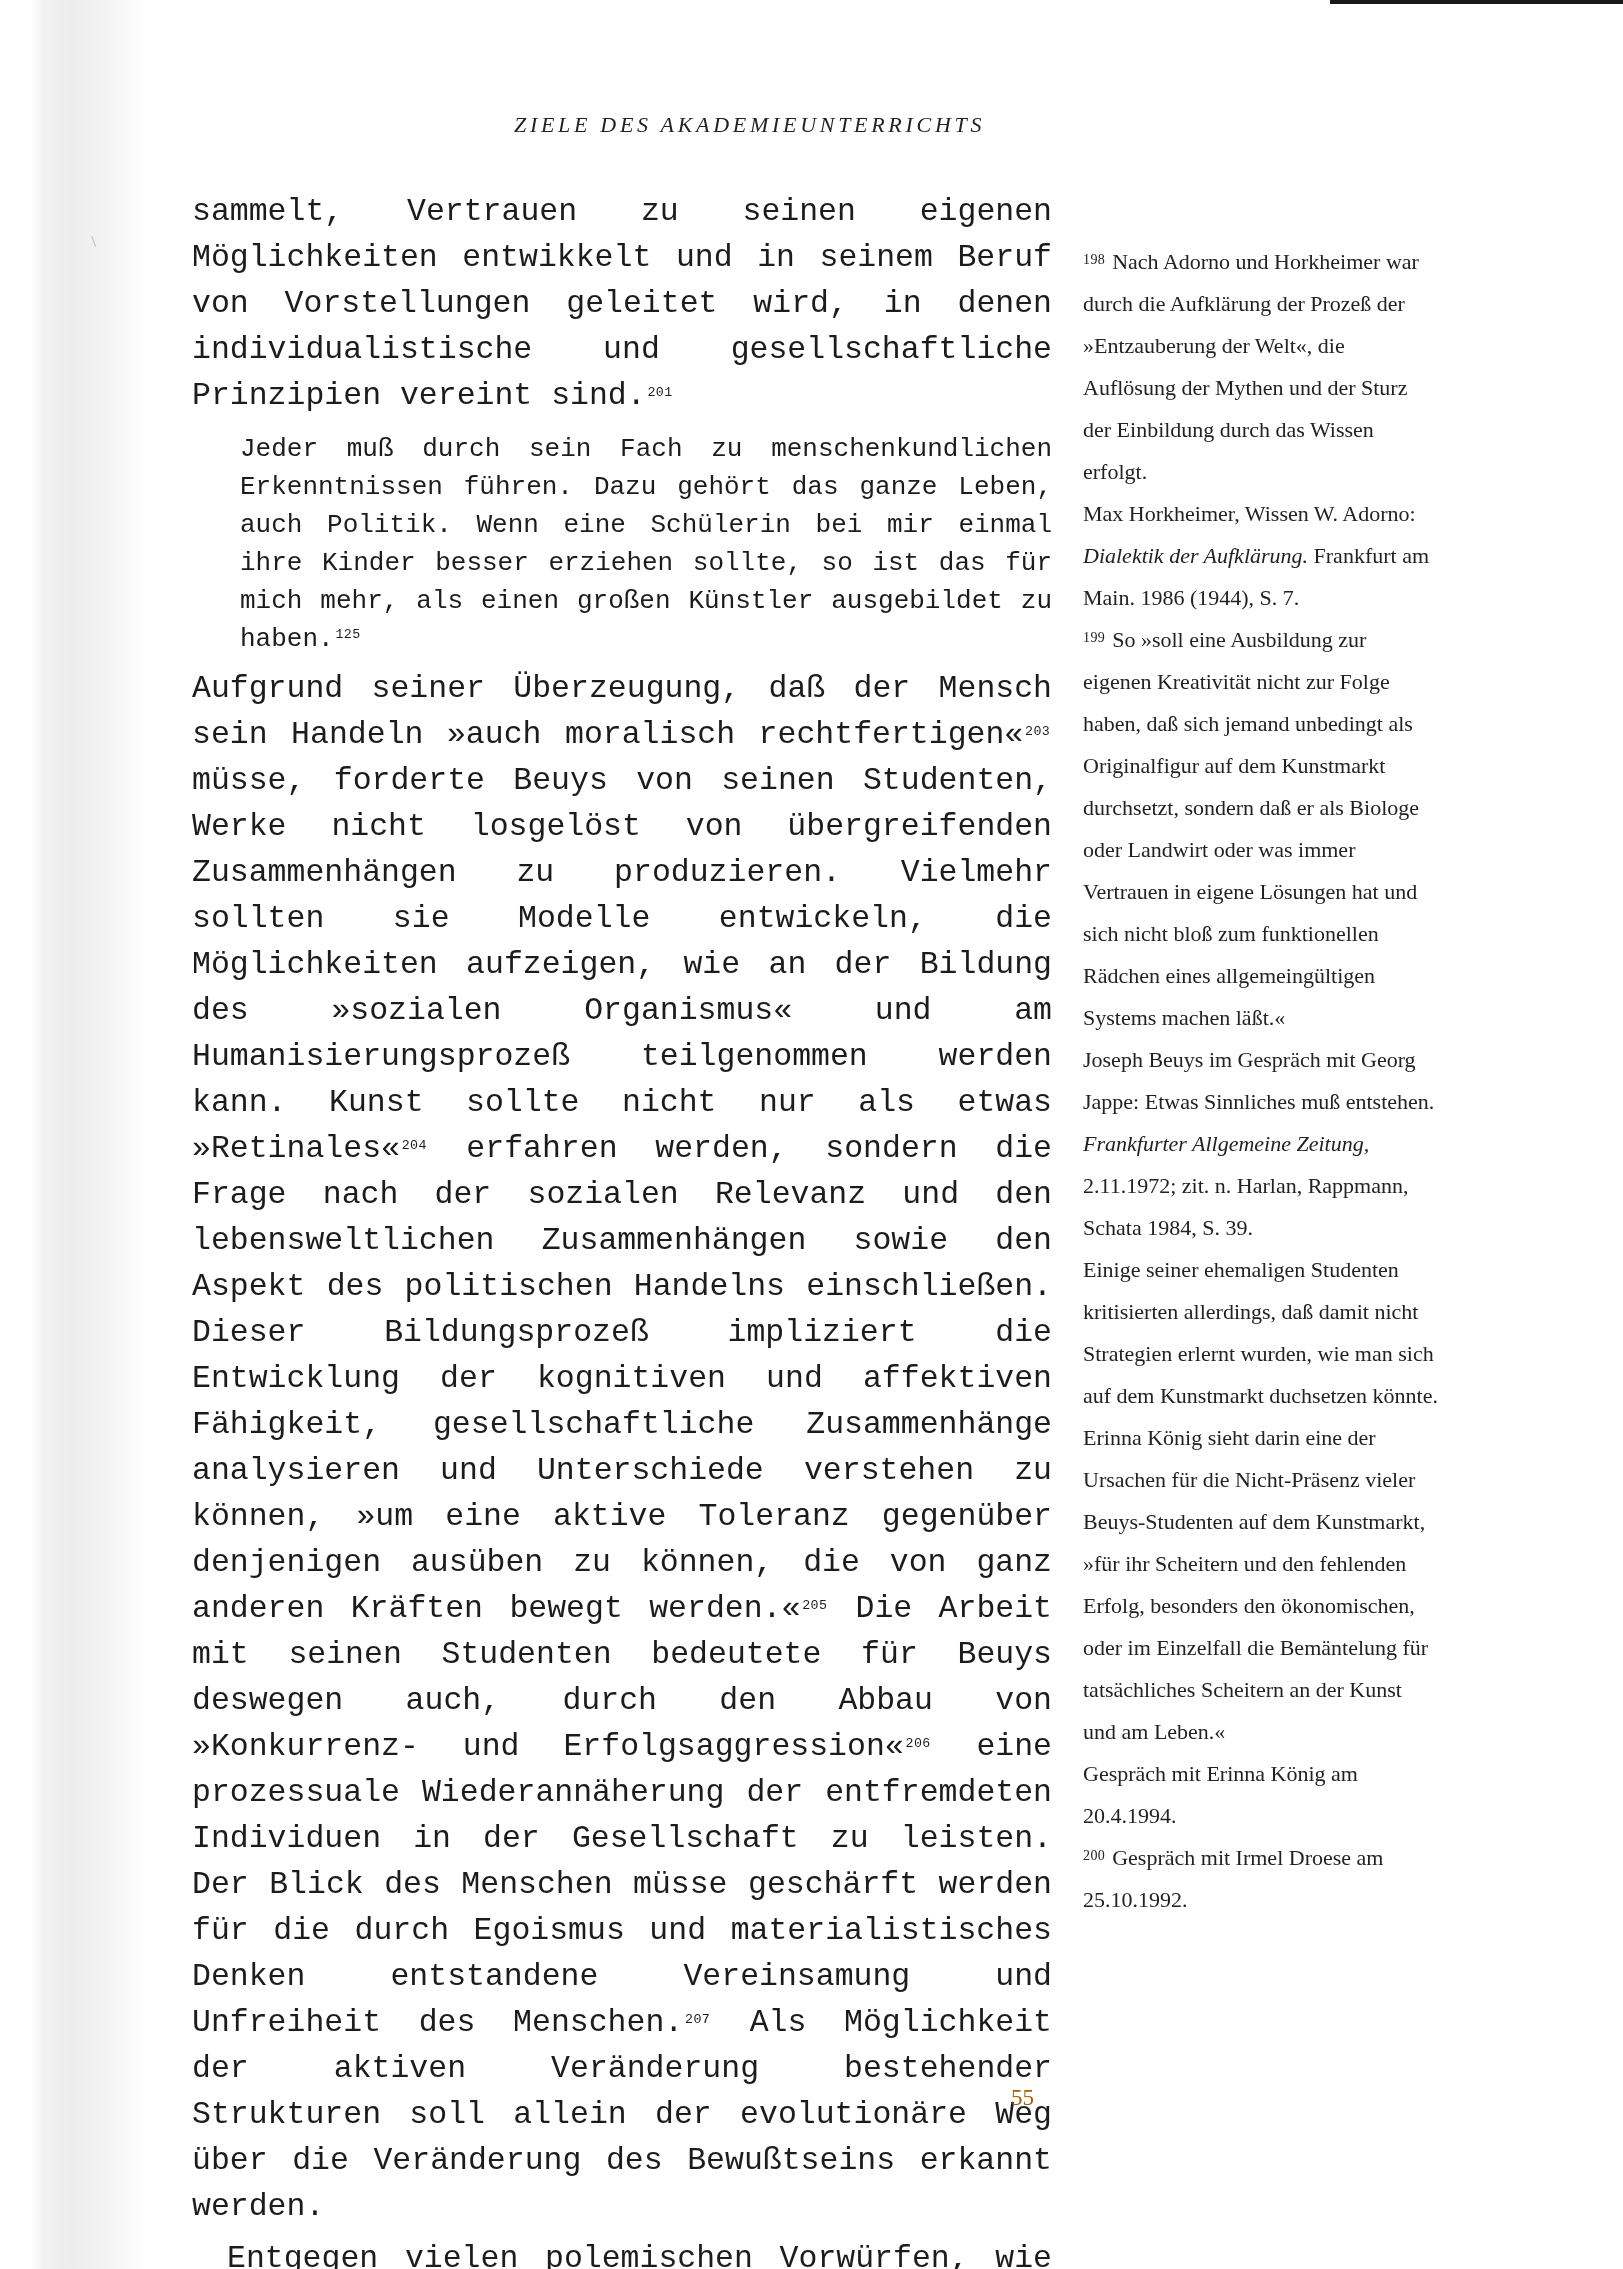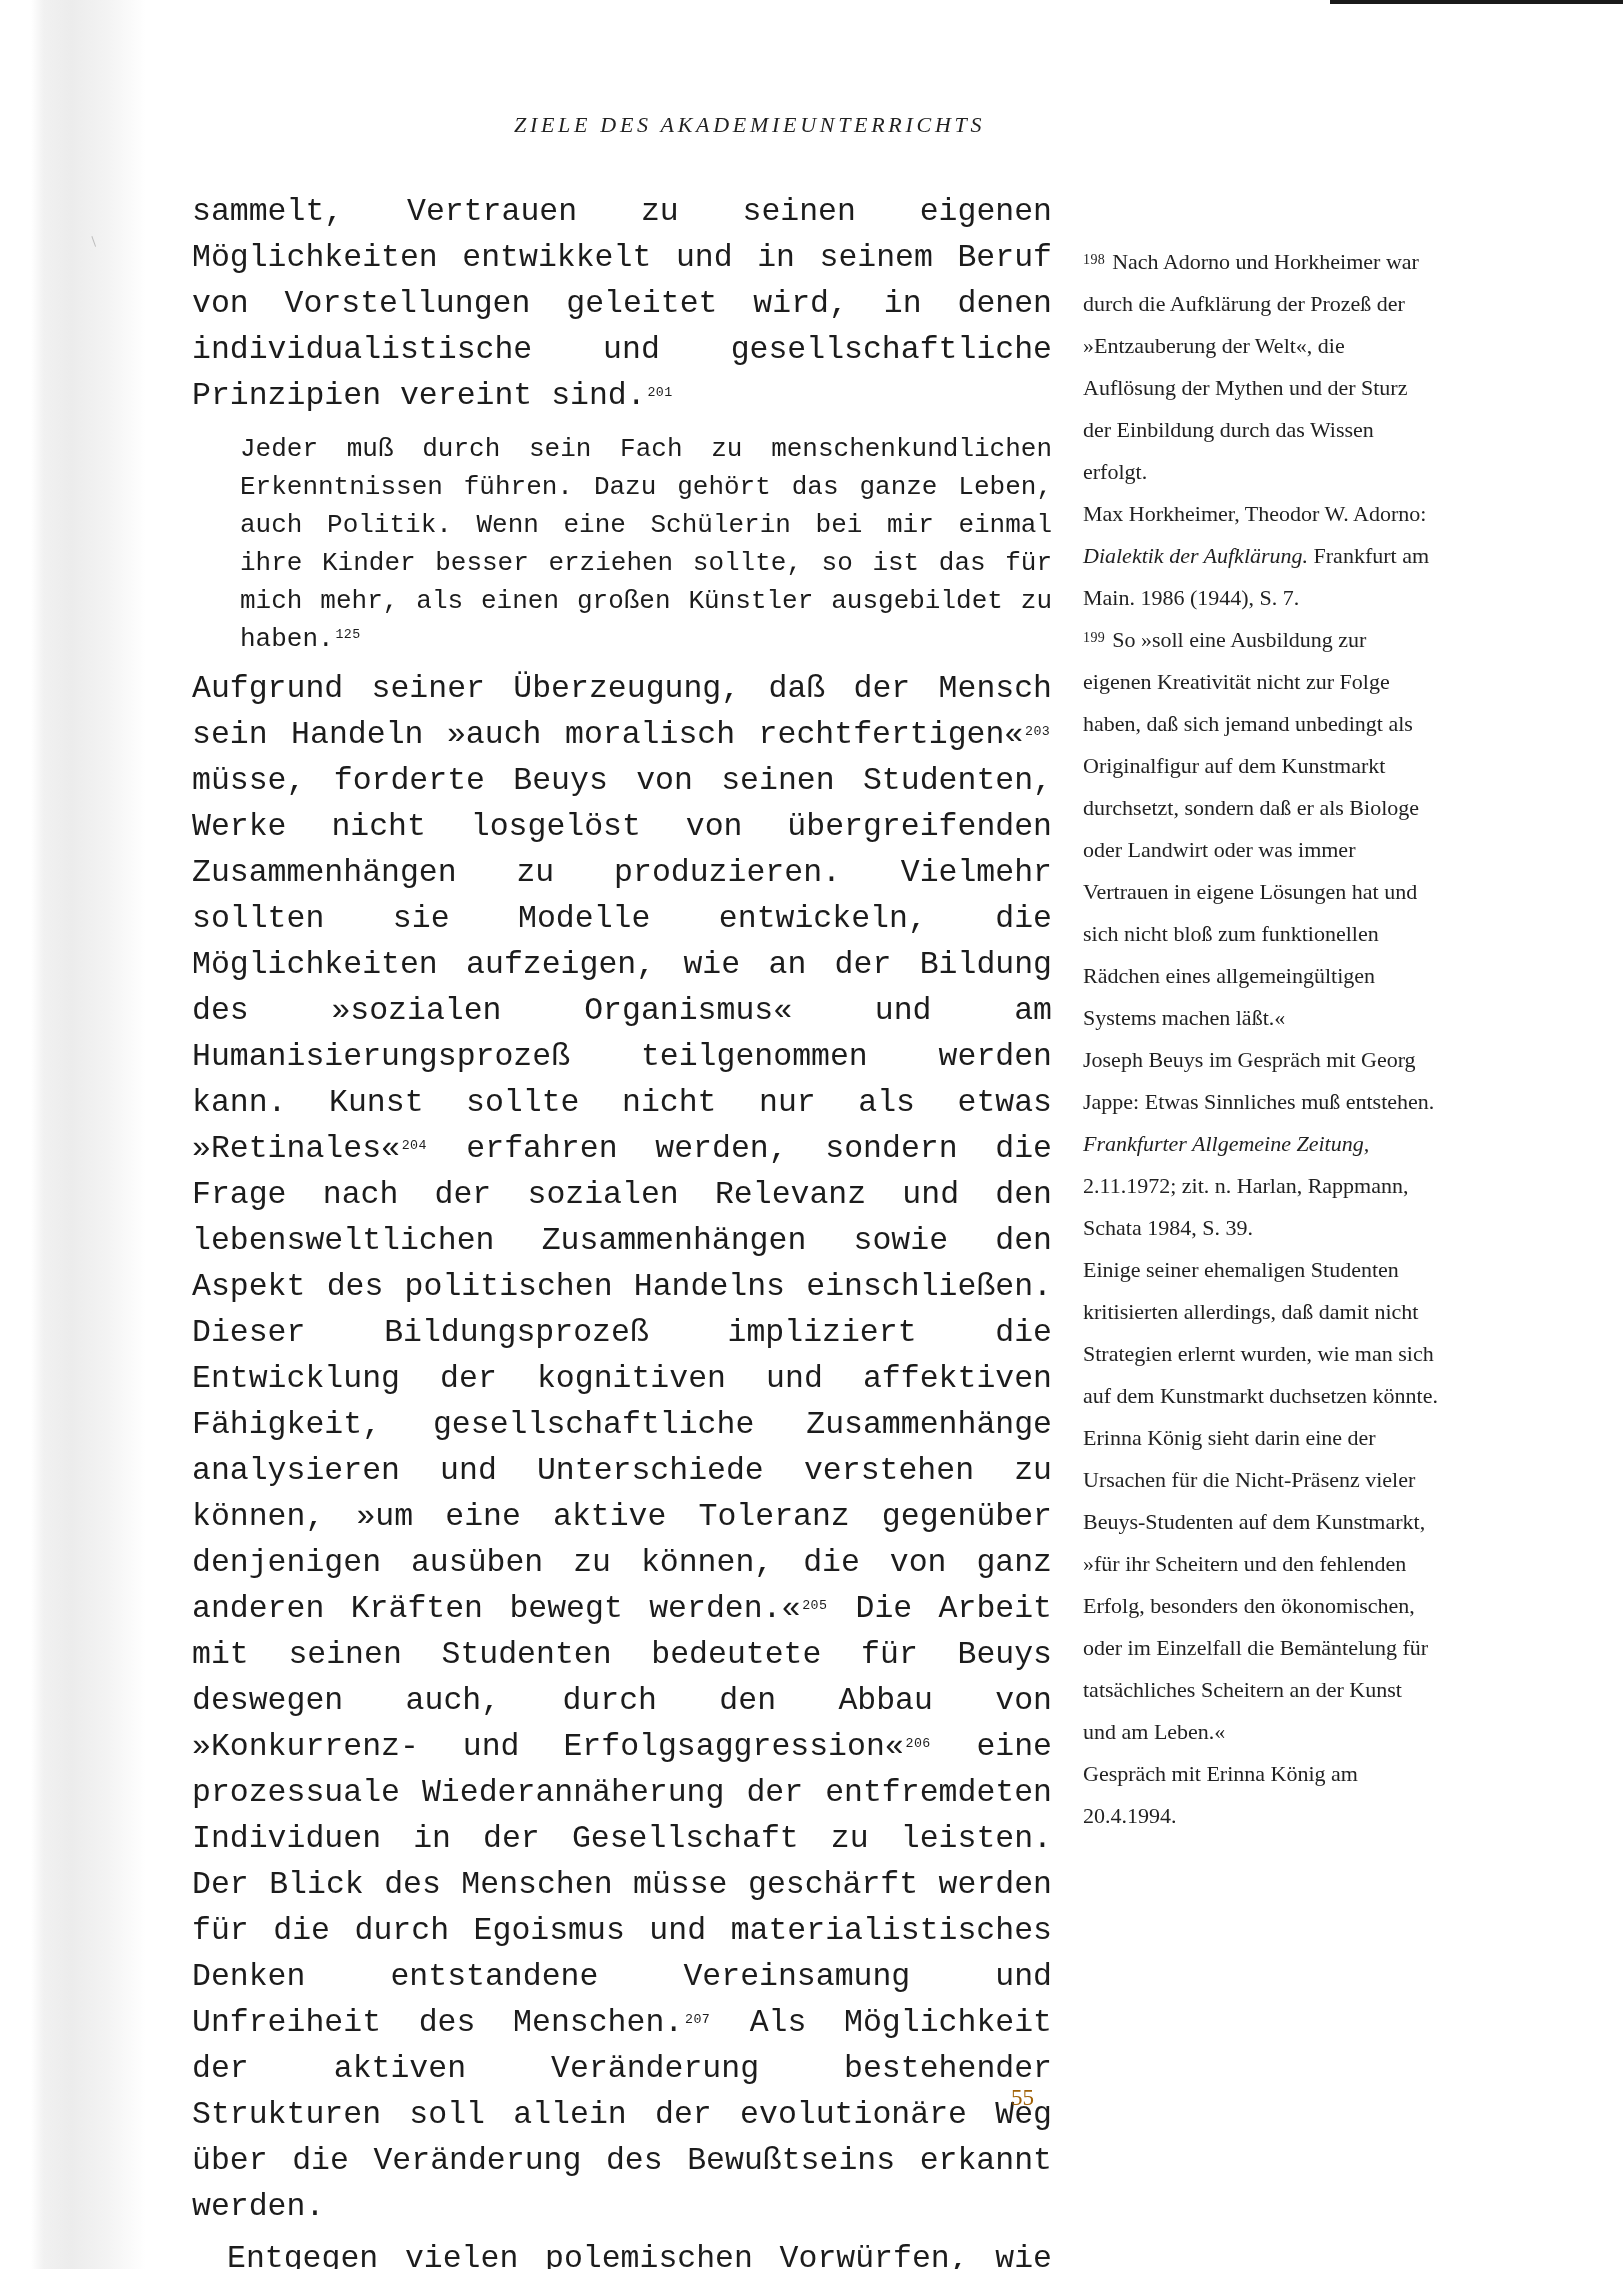--- a/index.html
+++ b/index.html
@@ -78,21 +78,22 @@
   <p><span>sammelt, Vertrauen zu seinen eigenen Möglichkeiten entwikkelt und in seinem Beruf von Vorstellungen geleitet wird, in denen individualistische und gesellschaftliche Prinzipien vereint sind.</span><sup class="fn">201</sup></p>
 
   <p class="quote"><span>Jeder muß durch sein Fach zu menschenkundlichen Erkenntnissen führen. Dazu gehört das ganze Leben, auch Politik. Wenn eine Schülerin bei mir einmal ihre Kinder besser erziehen sollte, so ist das für mich mehr, als einen großen Künstler ausgebildet zu haben.</span><sup class="fn">125</sup></p>
 
   <p><span>Aufgrund seiner Überzeugung, daß der Mensch sein Handeln »auch moralisch rechtfertigen«</span><sup class="fn">203</sup><span> müsse, forderte Beuys von seinen Studenten, Werke nicht losgelöst von übergreifenden Zusammenhängen zu produzieren. Vielmehr sollten sie Modelle entwickeln, die Möglichkeiten aufzeigen, wie an der Bildung des »sozialen Organismus« und am Humanisierungsprozeß teilgenommen werden kann. Kunst sollte nicht nur als etwas »Retinales«</span><sup class="fn">204</sup><span> erfahren werden, sondern die Frage nach der sozialen Relevanz und den lebensweltlichen Zusammenhängen sowie den Aspekt des politischen Handelns einschließen. Dieser Bildungsprozeß impliziert die Entwicklung der kognitiven und affektiven Fähigkeit, gesellschaftliche Zusammenhänge analysieren und Unterschiede verstehen zu können, »um eine aktive Toleranz gegenüber denjenigen ausüben zu können, die von ganz anderen Kräften bewegt werden.«</span><sup class="fn">205</sup><span> Die Arbeit mit seinen Studenten bedeutete für Beuys deswegen auch, durch den Abbau von »Konkurrenz- und Erfolgsaggression«</span><sup class="fn">206</sup><span> eine prozessuale Wiederannäherung der entfremdeten Individuen in der Gesellschaft zu leisten. Der Blick des Menschen müsse geschärft werden für die durch Egoismus und materialistisches Denken entstandene Vereinsamung und Unfreiheit des Menschen.</span><sup class="fn">207</sup><span> Als Möglichkeit der aktiven Veränderung bestehender Strukturen soll allein der evolutionäre Weg über die Veränderung des Bewußtseins erkannt werden.</span></p>
 
   <p class="indent p-gap">Entgegen vielen polemischen Vorwürfen, wie dem der Erziehung zum Epigonentum, war es Beuys’ erklärtes Ziel, unabhängig von seiner künstlerischen Tätigkeit seinen Schülern zur individuellen künstlerischen Entfaltung zu verhelfen, ihre jeweiligen Eigenarten und Interessen zu entwickeln und zu fördern. So blieb den Studenten sein künstlerisches Œuvre bis Mitte der sechziger Jahren nicht nur aufgrund der geringen</p>
 </div>
 
 <div class="margin-notes">
-  <p class="note"><span class="num">198</span><span>Nach Adorno und Horkheimer war durch die Aufklärung der Prozeß der »Entzauberung der Welt«, die Auflösung der Mythen und der Sturz der Einbildung durch das Wissen erfolgt.</span><br><span>Max Horkheimer, Theodor W. Adorno: </span><i>Dialektik der Aufklärung.</i><span> Frankfurt am Main. 1986 (1944), S. 7.</span></p>
+  <p class="note"><span class="num">198</span><span>Nach Adorno und Horkheimer war durch die Aufklärung der Prozeß der »Entzauberung der Welt«, die Auflösung der Mythen und der Sturz der Einbildung durch das Wissen erfolgt.</span><br><span>Max Horkheimer, Wissen W. Adorno: </span><i>Dialektik der Aufklärung.</i><span> Frankfurt am Main. 1986 (1944), S. 7.</span></p>
 
   <p class="note"><span class="num">199</span><span>So »soll eine Ausbildung zur eigenen Kreativität nicht zur Folge haben, daß sich jemand unbedingt als Originalfigur auf dem Kunstmarkt durchsetzt, sondern daß er als Biologe oder Landwirt oder was immer Vertrauen in eigene Lösungen hat und sich nicht bloß zum funktionellen Rädchen eines allgemeingültigen Systems machen läßt.«</span><br><span>Joseph Beuys im Gespräch mit Georg Jappe: Etwas Sinnliches muß entstehen. </span><i>Frankfurter Allgemeine Zeitung,</i><span> 2.11.1972; zit. n. Harlan, Rappmann, Schata 1984, S. 39.</span><br><span>Einige seiner ehemaligen Studenten kritisierten allerdings, daß damit nicht Strategien erlernt wurden, wie man sich auf dem Kunstmarkt duchsetzen könnte. Erinna König sieht darin eine der Ursachen für die Nicht-Präsenz vieler Beuys-Studenten auf dem Kunstmarkt, »für ihr Scheitern und den fehlenden Erfolg, besonders den ökonomischen, oder im Einzelfall die Bemäntelung für tatsächliches Scheitern an der Kunst und am Leben.«</span><br><span>Gespräch mit Erinna König am 20.4.1994.</span></p>
 
+  <p class="note"><span class="num">200</span><span>Gespräch mit Irmel Droese am 25.10.1992.</span></p>
 
 </div>
 
 <div class="page-number">55</div>
 
 
 </body></html>

